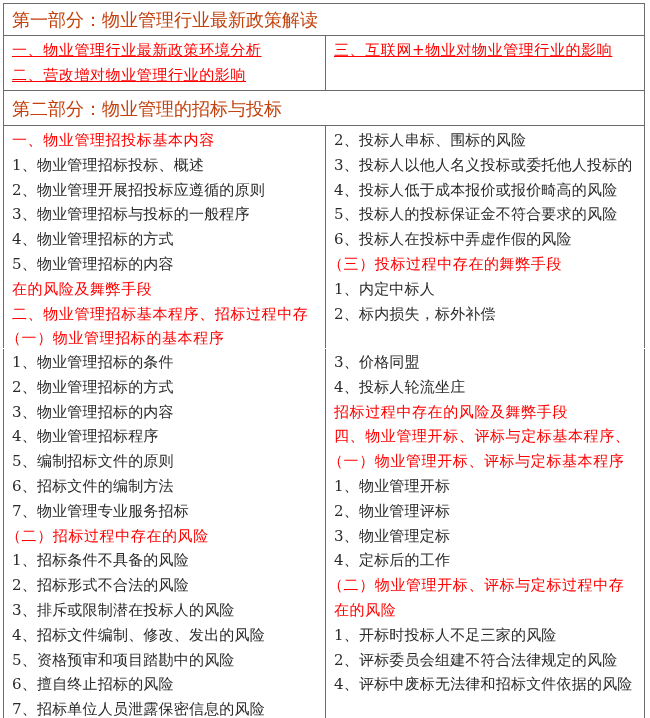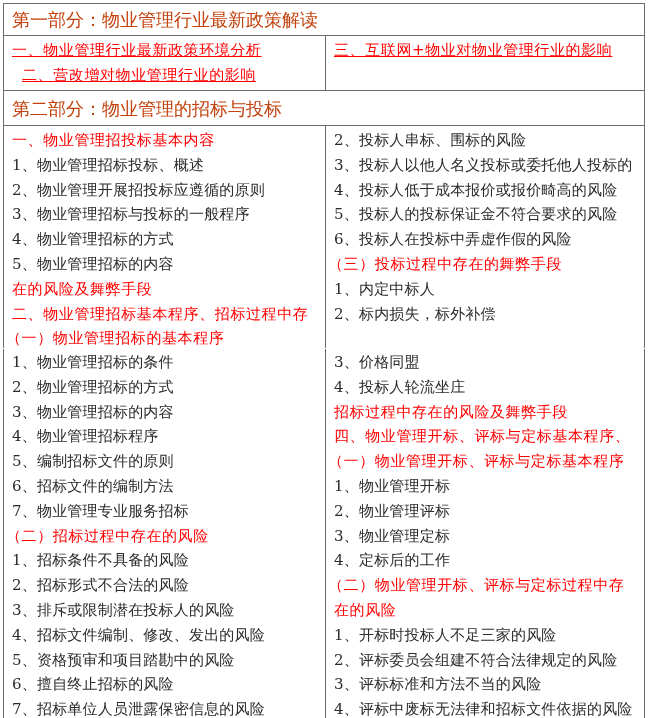--- a/index.html
+++ b/index.html
@@ -102,21 +102,21 @@
   </style>
 </head>
 <body>
 
 <div class="doc">
   <div class="table">
     <div class="row-full h1">第一部分：物业管理行业最新政策解读</div>
     <div class="row-split intro-row">
       <div class="col left">
         <div class="line red" style="font-weight:normal;font-family:'DejaVu Sans','Liberation Sans',sans-serif;">一、物业管理行业最新政策环境分析</div>
-        <div class="line red" style="font-weight:normal;font-family:'DejaVu Sans','Liberation Sans',sans-serif;margin-left:10px;">二、营改增对物业管理行业的影响</div>
+        <div class="line red" style="font-weight:normal;font-family:'DejaVu Sans','Liberation Sans',sans-serif;">二、营改增对物业管理行业的影响</div>
       </div>
       <div class="col right">
         <div class="line red" style="font-weight:normal;font-family:'DejaVu Sans','Liberation Sans',sans-serif;">三、互联网+物业对物业管理行业的影响</div>
       </div>
     </div>
     <div class="row-full h2">第二部分：物业管理的招标与投标</div>
     <div class="row-split body-row-a" style="border-bottom:none;">
       <div class="col left" id="a-left">
           <div class="line red">一、物业管理招投标基本内容</div>
           <div class="line normal">1、物业管理招标投标、概述</div>
@@ -167,18 +167,17 @@
           <div class="line red">四、物业管理开标、评标与定标基本程序、</div>
           <div class="line red indent-paren">（一）物业管理开标、评标与定标基本程序</div>
           <div class="line normal">1、物业管理开标</div>
           <div class="line normal">2、物业管理评标</div>
           <div class="line normal">3、物业管理定标</div>
           <div class="line normal">4、定标后的工作</div>
           <div class="line red indent-paren">（二）物业管理开标、评标与定标过程中存</div>
           <div class="line red">在的风险</div>
           <div class="line normal">1、开标时投标人不足三家的风险</div>
           <div class="line normal">2、评标委员会组建不符合法律规定的风险</div>
-          <div class="line normal">3、评标标准和方法不当的风险</div>
           <div class="line normal">4、评标中废标无法律和招标文件依据的风险</div>
         </div>
     </div>
   </div>
 </div>
 
 </body></html>

